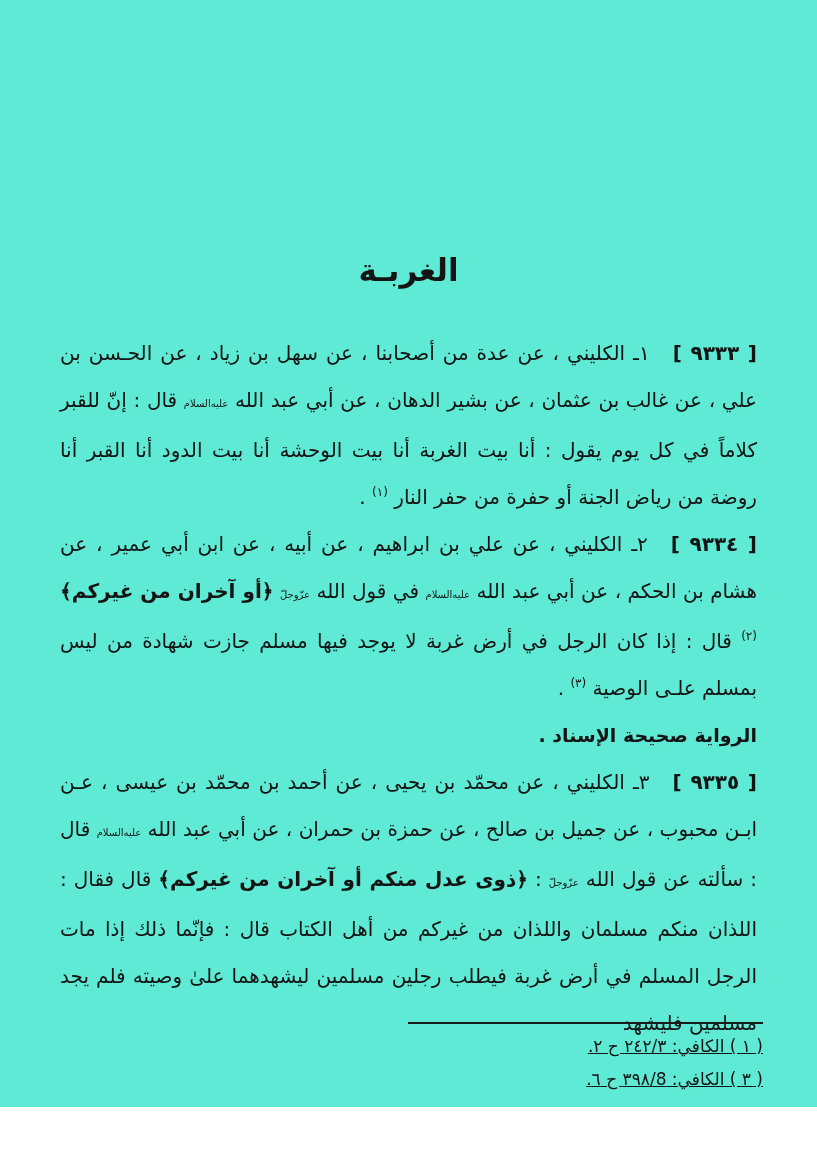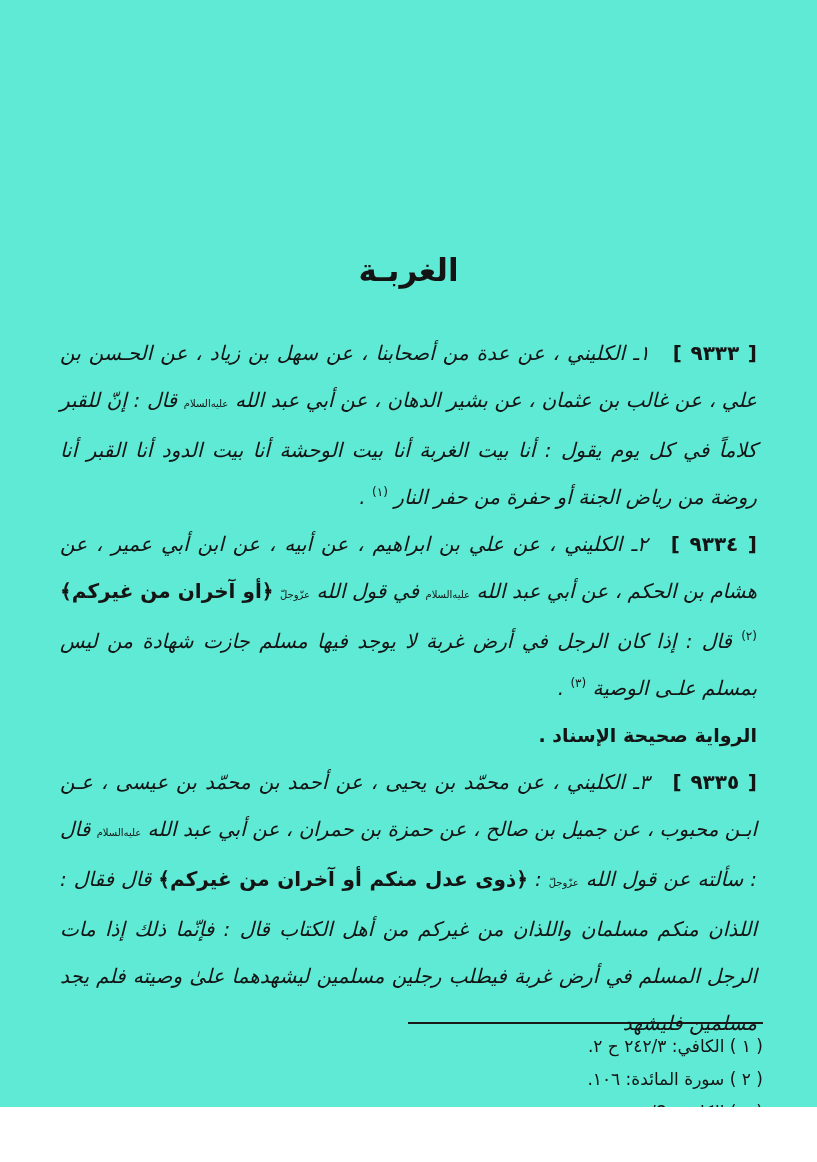--- a/index.html
+++ b/index.html
@@ -35,21 +35,21 @@
     font-size: 20px;
     line-height: 47px;
     text-align: justify;
     text-align-last: right;
   }
   .para .ref {
     font-weight: bold;
     margin-left: 23px;
     white-space: nowrap;
   }
-  .run-n { font-weight: normal; font-style: italic; }
+  .run-n { font-weight: normal; }
   .run-b { font-weight: bold; }
   .run-h {
     font-size: 10px;
     font-weight: normal;
     letter-spacing: -0.5px;
   }
   .run-sup {
     font-size: 12px;
     vertical-align: super;
     line-height: 0;
@@ -58,20 +58,21 @@
     font-weight: bold;
     font-size: 19px;
     text-align: right;
     text-align-last: right;
   }
   .footnotes {
     position: absolute;
     top: 1022px;
     right: 54px;
     left: 42px;
+    text-decoration: underline;
   }
   .fn-rule {
     height: 2px;
     background: #1a1a1a;
     width: 355px;
     margin-right: 0;
     margin-left: auto;
     margin-bottom: 6px;
   }
   .footnote {
@@ -88,17 +89,16 @@
   <div class="text-body" id="text-body">
       <p class="para"><span class="ref">[ ٩٣٣٣ ]</span><span class="run-n">١ـ الكليني ، عن عدة من أصحابنا ، عن سهل بن زياد ، عن الحـسن بن علي ، عن غالب بن عثمان ، عن بشير الدهان ، عن أبي عبد الله </span><span class="run-h">عليه‌السلام</span><span class="run-n"> قال : إنّ للقبر كلاماً في كل يوم يقول : أنا بيت الغربة أنا بيت الوحشة أنا بيت الدود أنا القبر أنا روضة من رياض الجنة أو حفرة من حفر النار </span><span class="run-sup">(١)</span><span class="run-n"> .</span></p>
       <p class="para"><span class="ref">[ ٩٣٣٤ ]</span><span class="run-n">٢ـ الكليني ، عن علي بن ابراهيم ، عن أبيه ، عن ابن أبي عمير ، عن هشام بن الحكم ، عن أبي عبد الله </span><span class="run-h">عليه‌السلام</span><span class="run-n"> في قول الله </span><span class="run-h">عزّوجلّ</span><span class="run-n"> </span><span class="run-b">﴿أو آخران من غيركم﴾</span><span class="run-sup"> (٢)</span><span class="run-n"> قال : إذا كان الرجل في أرض غربة لا يوجد فيها مسلم جازت شهادة من ليس بمسلم علـى الوصية </span><span class="run-sup">(٣)</span><span class="run-n"> .</span></p>
       <p class="para comment"><span class="run-b">الرواية صحيحة الإسناد .</span></p>
       <p class="para"><span class="ref">[ ٩٣٣٥ ]</span><span class="run-n">٣ـ الكليني ، عن محمّد بن يحيى ، عن أحمد بن محمّد بن عيسى ، عـن ابـن محبوب ، عن جميل بن صالح ، عن حمزة بن حمران ، عن أبي عبد الله </span><span class="run-h">عليه‌السلام</span><span class="run-n"> قال : سألته عن قول الله </span><span class="run-h">عزّوجلّ</span><span class="run-n"> : </span><span class="run-b">﴿ذوى عدل منكم أو آخران من غيركم﴾</span><span class="run-n"> قال فقال : اللذان منكم مسلمان واللذان من غيركم من أهل الكتاب قال : فإنّما ذلك إذا مات الرجل المسلم في أرض غربة فيطلب رجلين مسلمين ليشهدهما علىٰ وصيته فلم يجد مسلمين فليشهد</span></p>
     </div>
   <div class="footnotes">
     <div class="fn-rule"></div>
     <div id="fn-list">
         <div class="footnote">( ١ ) الكافي: ٢٤٢/٣ ح ٢.</div>
-        <div class="footnote">( ٢ ) سورة المائدة: ١٠٦.</div>
         <div class="footnote">( ٣ ) الكافي: ٣٩٨/8 ح ٦.</div>
       </div>
   </div>
 </div>
 
 </body></html>

